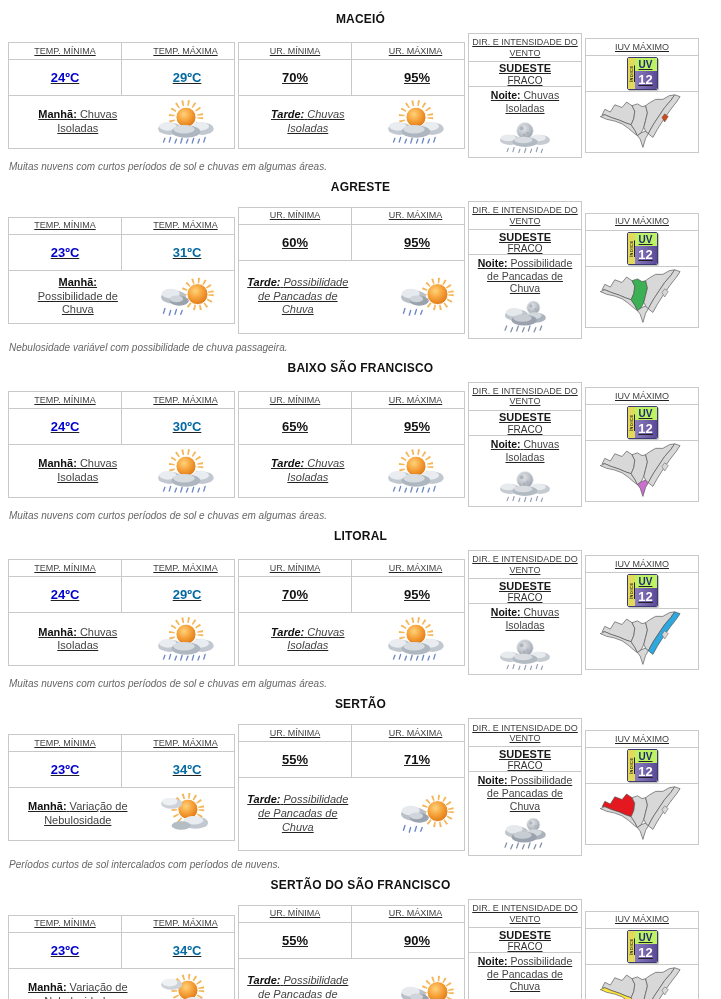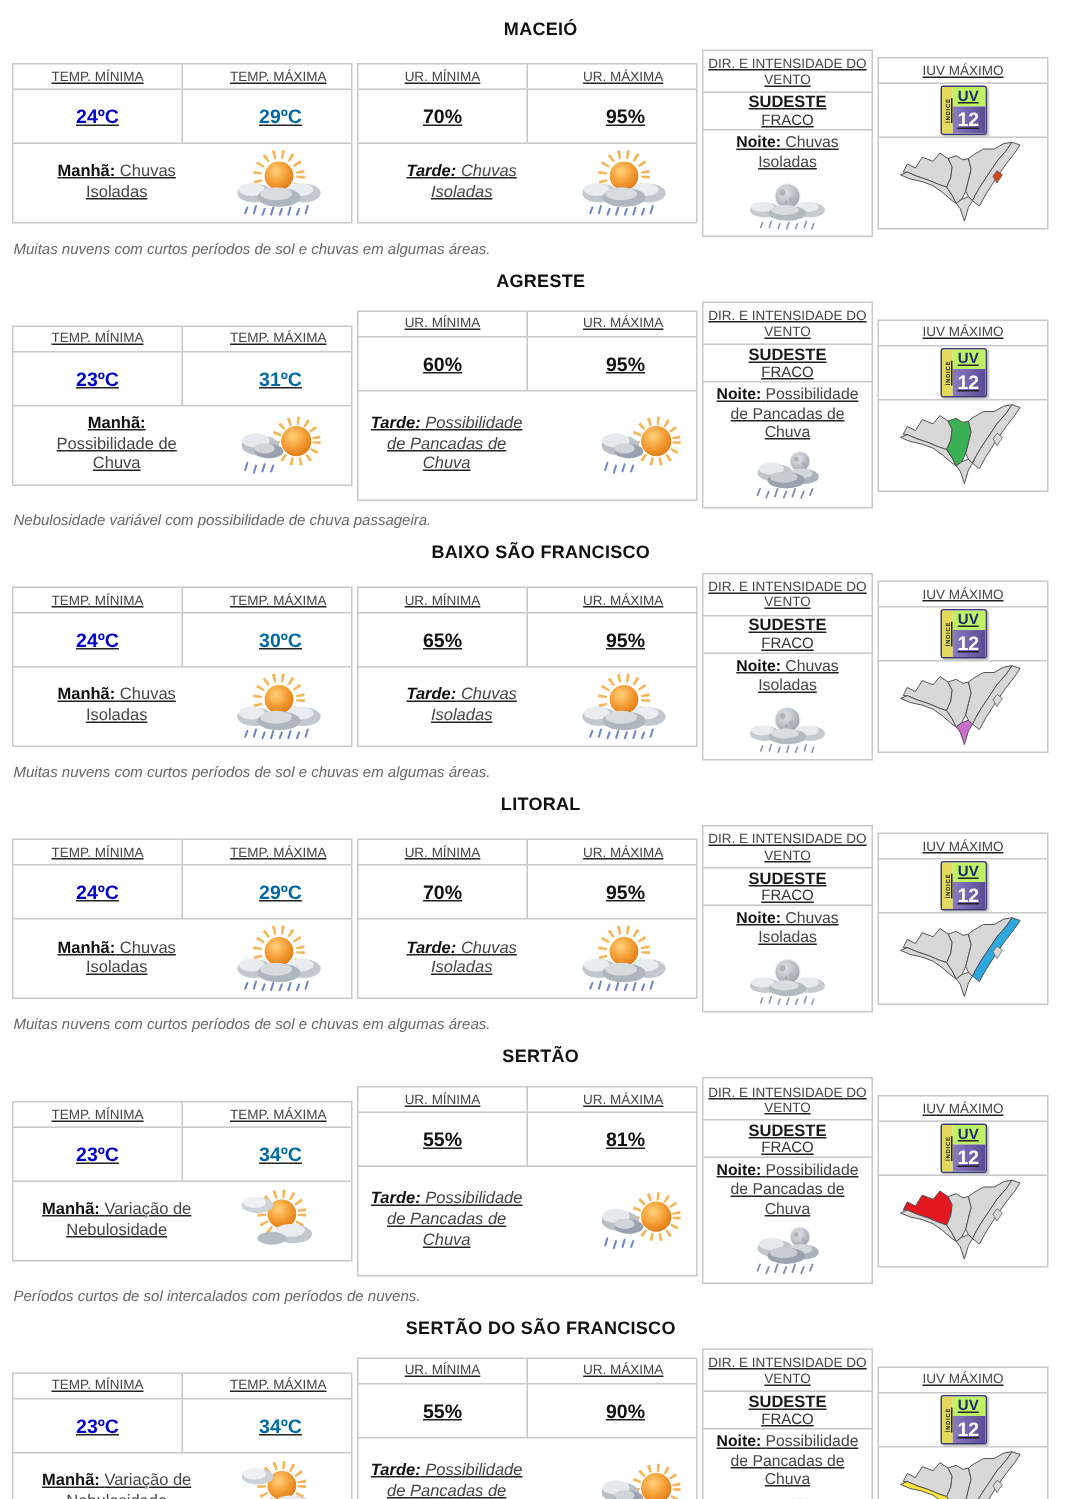--- a/index.html
+++ b/index.html
@@ -666,21 +666,21 @@
         </div>
       </div>
 
       <div class="tbl tall">
         <div class="r">
           <div class="cell head w1">UR. MÍNIMA</div>
           <div class="cell head w1">UR. MÁXIMA</div>
         </div>
         <div class="r">
           <div class="cell val w1">55%</div>
-          <div class="cell val w1">81%</div>
+          <div class="cell val w1">71%</div>
         </div>
         <div class="r">
           <div class="cell detail w2">
             <span class="dtext af"><b>Tarde:</b> <span>Possibilidade de Pancadas de Chuva</span></span>
             <svg class="wicon">
                 <use href="#icon-cloud-rain-sun"></use>
               </svg>
           </div>
         </div>
       </div>

